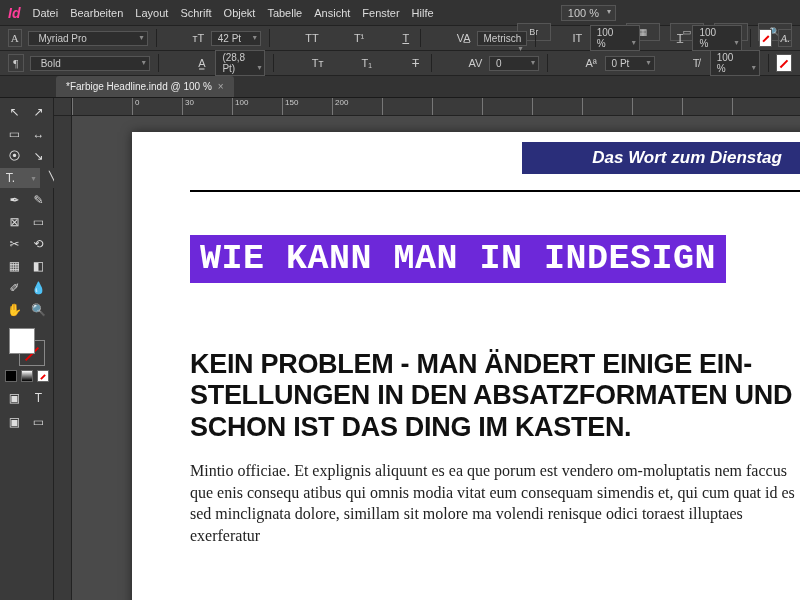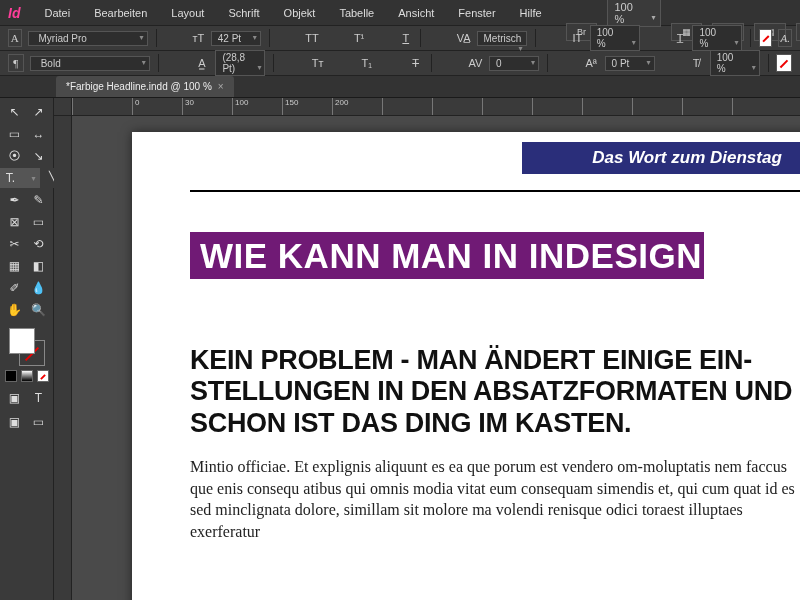--- a/index.html
+++ b/index.html
@@ -1,17 +1,17 @@
 <!DOCTYPE html>
 <html><head>
 <meta charset="utf-8">
 <style>
   * { margin:0; padding:0; box-sizing:border-box; font-family:Arial,Helvetica,sans-serif; }
   body { background:#333; width:800px; height:600px; overflow:hidden; font-size:11px; color:#ccc; }
-  .menubar { display:flex; align-items:center; background:#333; height:26px; padding:0 8px; gap:24px; border-bottom:1px solid #222; }
+  .menubar { display:flex; align-items:center; background:#333; height:26px; padding:0 8px; gap:12px; border-bottom:1px solid #222; }
   .menubar .logo { color:#ff3e9a; font-weight:bold; font-style:italic; font-size:14px; }
   .menubar .item { color:#ddd; cursor:default; }
   .menubar .rightbox { margin-left:auto; display:flex; align-items:center; gap:10px; }
   .iconbtn { width:34px; height:18px; border:1px solid #555; background:#3a3a3a; display:inline-flex; align-items:center; justify-content:center; font-size:9px;margin-top:38px; }
   .zoomsel { border:1px solid #555; background:#3a3a3a; padding:1px 16px 1px 6px; position:relative; }
   .zoomsel::after { content:"▾"; position:absolute; right:4px; font-size:8px; color:#aaa; }
 
   .ctrlrow { display:flex; align-items:center; background:#3a3a3a; height:25px; padding:0 8px; gap:6px; border-bottom:1px solid #222; }
   .sel { border:1px solid #555; background:#2e2e2e; padding:1px 14px 1px 6px; font-size:10px; position:relative; min-width:50px; }
   .sel.wide { min-width:120px;padding-left:10px; }
@@ -43,21 +43,21 @@
   .ruler-h div { position:relative; width:50px; border-left:1px solid #777; padding-left:2px; }
   .ruler-v { position:absolute; left:0; top:18px; width:18px; bottom:0; background:#3a3a3a; border-right:1px solid #222; }
   .ruler-corner { position:absolute; left:0; top:0; width:18px; height:18px; background:#3a3a3a; border-right:1px solid #222; border-bottom:1px solid #222; }
 
   .page { position:absolute; left:78px; top:34px; width:720px; min-height:560px; background:#fff; box-shadow:0 0 10px rgba(0,0,0,0.5); padding:0; }
   .banner { position:absolute; right:0; top:10px; width:330px; background:#2a2e7a; color:#fff; text-align:center; font-weight:bold; font-style:italic; padding:6px 0; font-size:17px; font-family:"Arial Narrow",Arial,sans-serif; }
   .rule { position:absolute; left:58px; right:0; top:58px; height:2px; background:#000; }
 
   .textcol { position:absolute; left:58px; top:100px; right:40px; }
   .hlwrap { font-family:"Arial Narrow",Arial,sans-serif; font-weight:800; font-size:35px; line-height:1.35; letter-spacing:0.5px; }
-  .hl { background:#701a75; color:#fff; padding:4px 2px 4px 10px; display:inline; box-decoration-break:clone; -webkit-box-decoration-break:clone; text-transform:uppercase; }
+  .hl { background:#6d28d9; color:#fff; padding:4px 10px 4px 10px; display:inline; box-decoration-break:clone; -webkit-box-decoration-break:clone; text-transform:uppercase;font-family:Liberation Mono, monospace; }
   .sub { margin-top:18px; font-family:"Arial Narrow",Arial,sans-serif; font-weight:900; font-size:27px; line-height:1.18; color:#111; letter-spacing:-0.3px; text-transform:uppercase; }
   .body { margin-top:16px; font-family:Georgia,'Times New Roman',serif; font-size:16px; line-height:1.35; color:#222; }
 </style>
 </head>
 <body>
 
 <div class="menubar">
   <span class="logo">Id</span>
   <span class="item">Datei</span>
   <span class="item">Bearbeiten</span>

